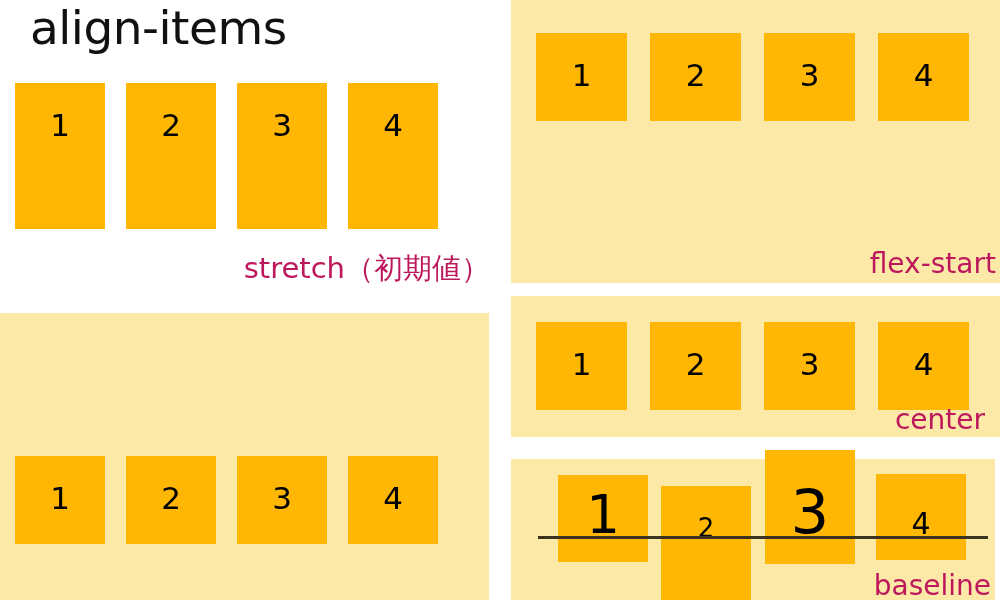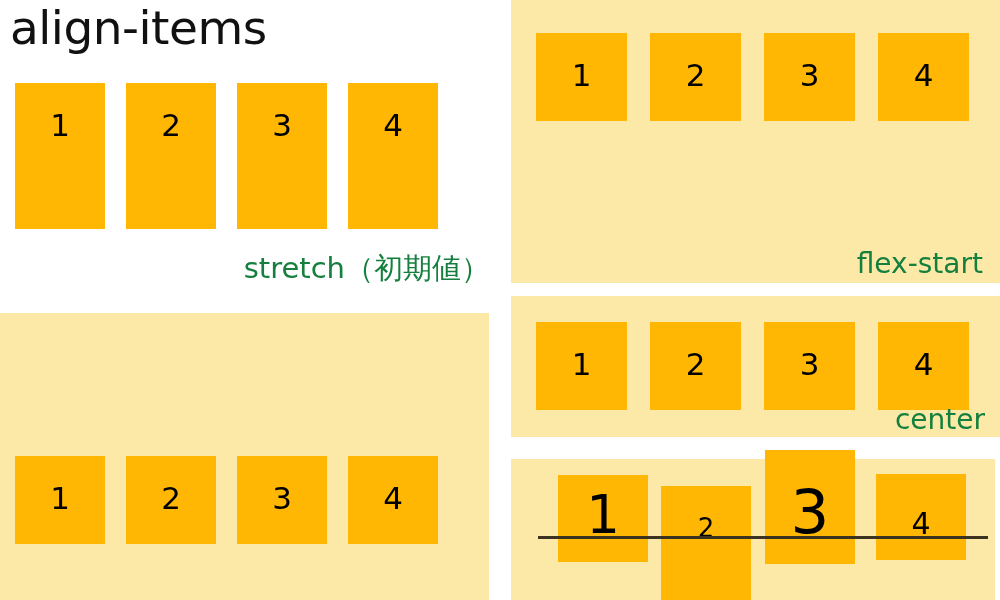--- a/index.html
+++ b/index.html
@@ -53,39 +53,39 @@
     font-size: 31px;
     line-height: 1;
     white-space: nowrap;
   }
 
   
   .caption {
     position: absolute;
     font-size: 28px;
     line-height: 1;
-    color: #15803d;
+    color: #be185d;
     white-space: nowrap;
     text-align: right;
   }
   .caption.jp {
     font-size: 29px;
   }
 
   
   .baseline-rule {
     position: absolute;
     height: 3px;
     background: #3b3220;
   }
 
   
   .layer-boxes { z-index: 3; }
   .layer-rule  { z-index: 4; }
-  .layer-text  { z-index: 5; }
+  .layer-text  { z-index: 5; margin-left: 20px; }
 </style>
 </head>
 <body>
 
 <div class="page-title layer-text">align-items</div>
 
 <div class="panel" style="left:0px; top:0px; width:500px; height:300px;">
 
   <div class="box layer-boxes" style="left:15px; top:83px; width:90px; height:146px;">
     <span class="box-label" style="top:27px;">1</span>
@@ -117,21 +117,21 @@
   </div>
 
   <div class="box layer-boxes" style="left:253px; top:33px; width:91px; height:88px;">
     <span class="box-label" style="top:27px;">3</span>
   </div>
 
   <div class="box layer-boxes" style="left:367px; top:33px; width:91px; height:88px;">
     <span class="box-label" style="top:27px;">4</span>
   </div>
 
-  <div class="caption layer-text" style="right:17px; top:250px;">flex-start</div>
+  <div class="caption layer-text" style="right:4px; top:250px;">flex-start</div>
 </div>
 
 <div class="panel tinted" style="left:511px; top:296px; width:489px; height:141px;">
 
   <div class="box layer-boxes" style="left:25px; top:26px; width:91px; height:88px;">
     <span class="box-label" style="top:27px;">1</span>
   </div>
 
   <div class="box layer-boxes" style="left:139px; top:26px; width:91px; height:88px;">
     <span class="box-label" style="top:27px;">2</span>
@@ -181,13 +181,14 @@
   <div class="box layer-boxes" style="left:254px; top:-9px; width:90px; height:114px;">
     <span class="box-label" style="top:31px; font-size:61px;">3</span>
   </div>
 
   <div class="box layer-boxes" style="left:365px; top:15px; width:90px; height:86px;">
     <span class="box-label" style="top:35px; font-size:30px;">4</span>
   </div>
 
   <div class="baseline-rule layer-rule" style="left:27px; top:77px; width:450px;"></div>
 
+  <div class="caption layer-text" style="right:4px; top:113px;">baseline</div>
 </div>
 
 </body></html>

